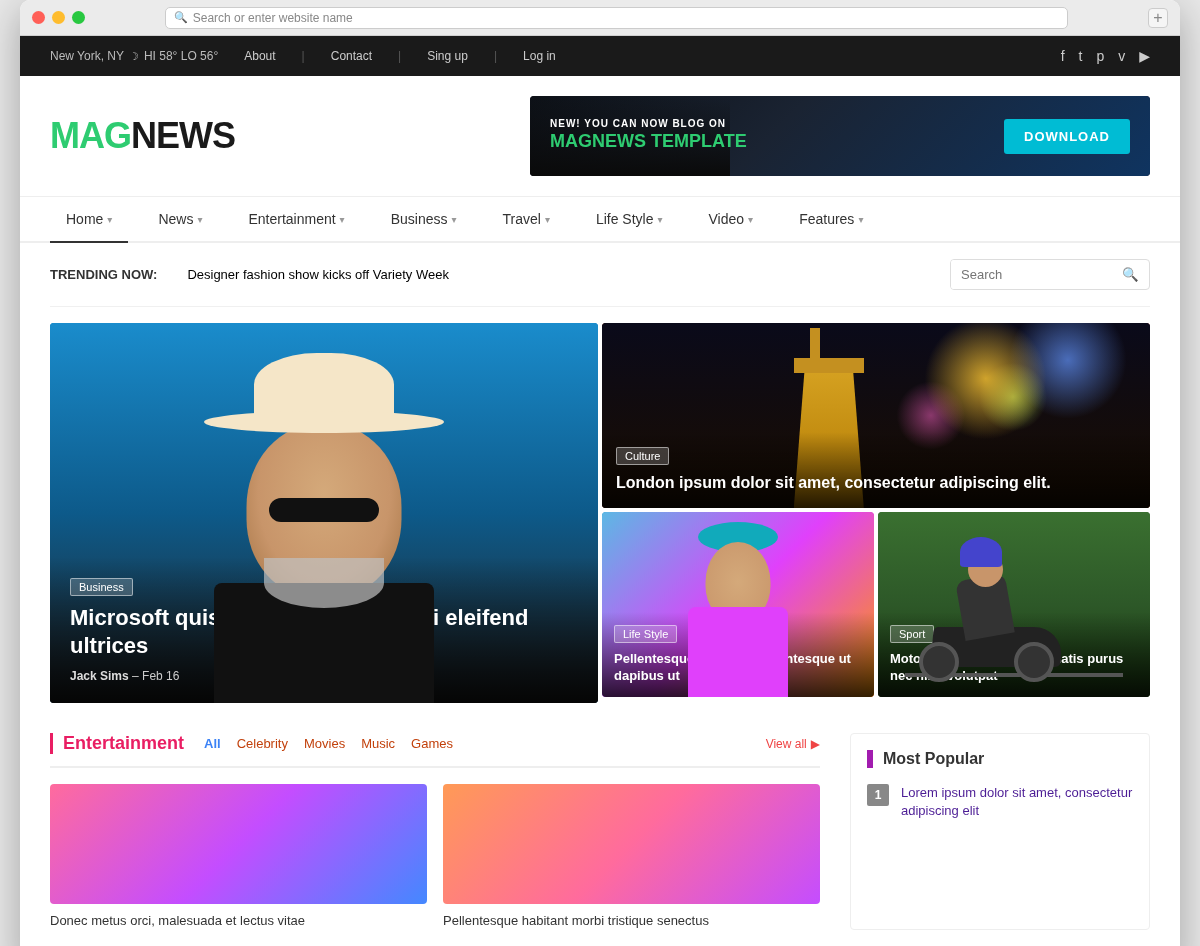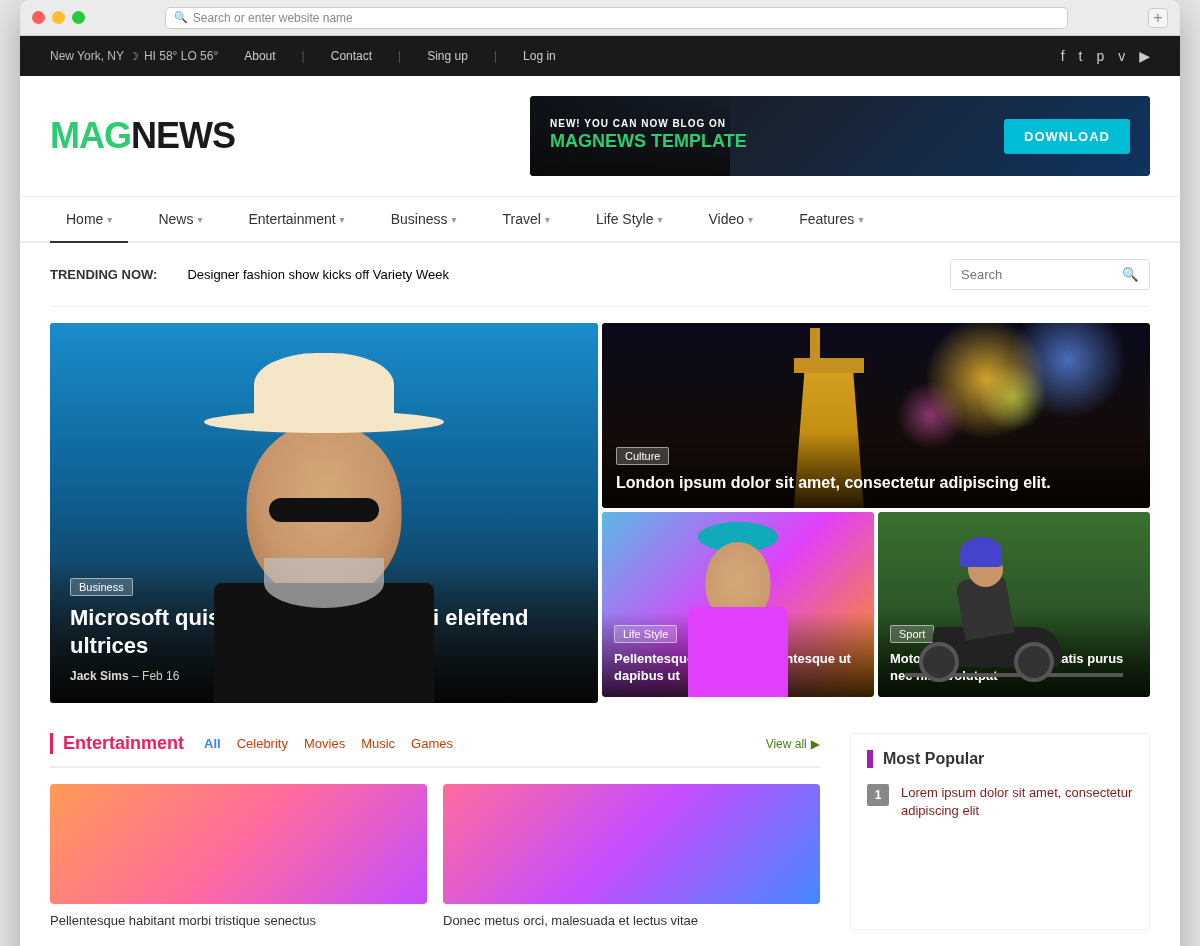--- a/index.html
+++ b/index.html
@@ -335,21 +335,21 @@
     .section-tab {
       font-size: 13px;
       color: #c2410c;
       cursor: pointer;
       text-decoration: none;
     }
     .section-tab.active { font-weight: 700; color: #3b82f6; }
     .view-all {
       margin-left: auto;
       font-size: 12px;
-      color: #4d7c0f;
+      color: #ef4444;
       display: flex;
       align-items: center;
       gap: 4px;
       cursor: pointer;
     }
 
     .ent-cards {
       display: grid;
       grid-template-columns: 1fr 1fr;
       gap: 16px;
@@ -394,21 +394,21 @@
       width: 22px;
       height: 22px;
       border-radius: 2px;
       display: flex;
       align-items: center;
       justify-content: center;
       font-size: 12px;
       font-weight: 700;
       flex-shrink: 0;
     }
-    .popular-text { font-size: 13px; color: #7f1d1d; line-height: 1.4; }
+    .popular-text { font-size: 13px; color: #4c1d95; line-height: 1.4; }
     .figure-person {
       width: 100%;
       height: 100%;
       background: linear-gradient(180deg, #1a8ccc 0%, #0d5a8a 40%, #333 100%);
       position: relative;
     }
 
     
     .sport-img-bg {
       background: linear-gradient(180deg, #3a6b35 0%, #2d5228 50%, #1a3a10 100%);
@@ -649,26 +649,26 @@
             <a class="section-tab" href="#">Music</a>
             <a class="section-tab" href="#">Games</a>
           </div>
           <div class="view-all">
             <span>View all</span>
             <span>▶</span>
           </div>
         </div>
         <div class="ent-cards">
           <div>
+            <div class="ent-card-img card1"></div>
+            <div class="ent-card-text">Donec metus orci, malesuada et lectus vitae</div>
+          </div>
+          <div>
             <div class="ent-card-img card2"></div>
             <div class="ent-card-text">Pellentesque habitant morbi tristique senectus</div>
-          </div>
-          <div>
-            <div class="ent-card-img card1"></div>
-            <div class="ent-card-text">Donec metus orci, malesuada et lectus vitae</div>
           </div>
         </div>
       </div>
 
       <div class="most-popular">
         <div class="most-popular-title">Most Popular</div>
         <div class="popular-item">
           <div class="popular-num">1</div>
           <div class="popular-text">Lorem ipsum dolor sit amet, consectetur adipiscing elit</div>
         </div>

